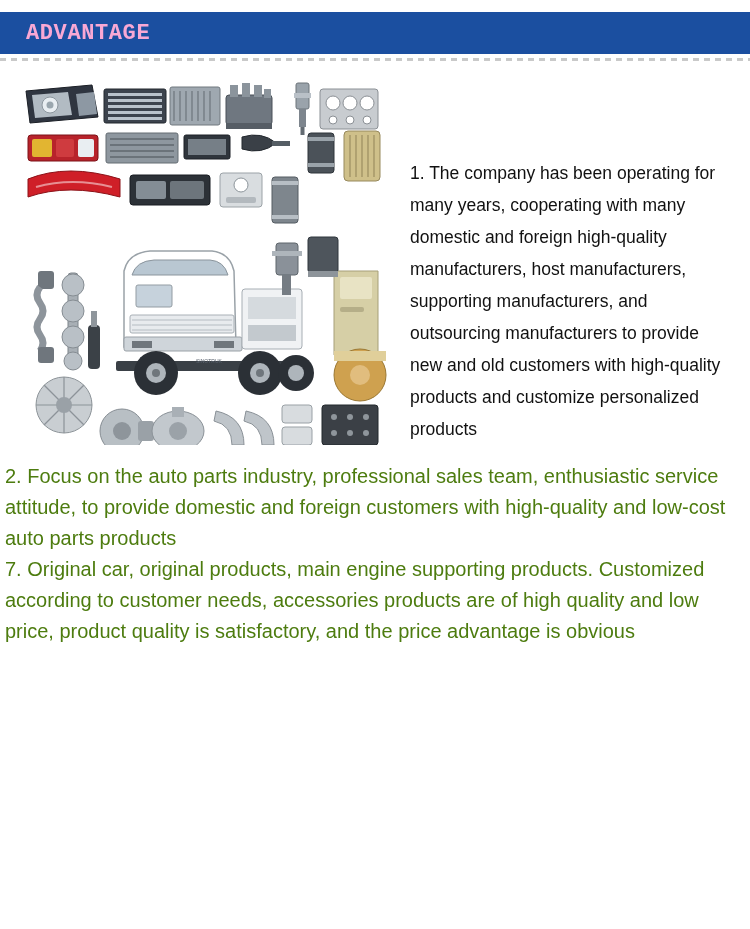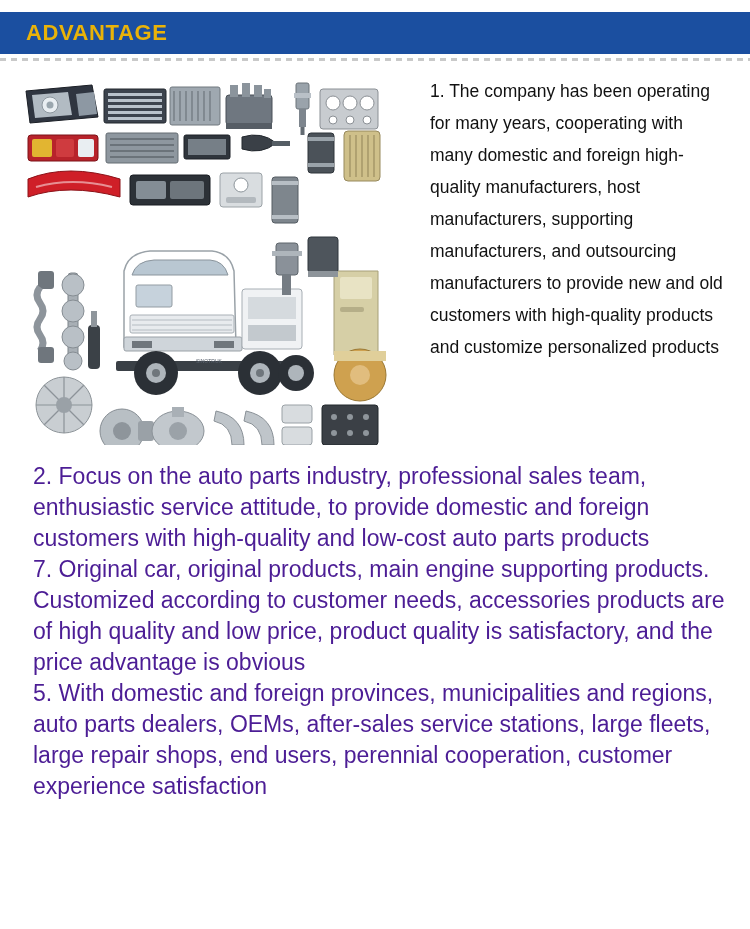--- a/index.html
+++ b/index.html
@@ -21,40 +21,40 @@
   
   .banner {
     margin: 12px 0 0 0;
     height: 42px;
     background: #1b4fa0;
     display: flex;
     align-items: center;
     padding-left: 26px;
   }
   .banner-title {
-    color: #eab308;
+    color: #f9a8d4;
     font-size: 22px;
     font-weight: bold;
     letter-spacing: 0.6px;
+    font-family: Liberation Mono, monospace;
   }
   .banner-underline {
     height: 3px;
     width: 100%;
     margin-top: 4px;
     background: repeating-linear-gradient(to right,
                 #c9c9c9 0px, #c9c9c9 6px,
                 #ffffff 6px, #ffffff 11px);
   }
 
   
   .top-row {
     display: flex;
-    align-items: flex-start;
+    align-items: flex-end;
     padding: 14px 22px 0 20px;
-    gap: 20px;
   }
   .collage {
     width: 368px;
     height: 370px;
     flex: 0 0 368px;
     position: relative;
     background: #ffffff;
     overflow: hidden;
   }
   .collage svg { display: block; }
@@ -62,24 +62,24 @@
   .intro {
     flex: 1 1 auto;
     padding-left: 22px;
     font-size: 17.5px;
     line-height: 32px;
     color: #111;
   }
 
   
   .body-copy {
-    padding: 16px 24px 0 33px;
-    font-size: 23px;
+    padding: 16px 24px 0 5px;
+    font-size: 20px;
     line-height: 31px;
-    color: #4c1d95;
+    color: #4d7c0f;
   }
   .body-copy p { margin: 0 0 0 0; }
 </style>
 </head>
 <body>
 
 <div class="page">
 
   <div class="banner">
     <span class="banner-title">ADVANTAGE</span>
@@ -337,16 +337,15 @@
 
       <svg width="368" height="0" viewBox="0 0 368 0"></svg>
     </div>
 
     <div class="intro">1. The company has been operating for many years, cooperating with many domestic and foreign high-quality manufacturers, host manufacturers, supporting manufacturers, and outsourcing manufacturers to provide new and old customers with high-quality products and customize personalized products</div>
   </div>
 
   <div class="body-copy">
     <p>2. Focus on the auto parts industry, professional sales team, enthusiastic service attitude, to provide domestic and foreign customers with high-quality and low-cost auto parts products</p>
     <p>7. Original car, original products, main engine supporting products. Customized according to customer needs, accessories products are of high quality and low price, product quality is satisfactory, and the price advantage is obvious</p>
-    <p>5. With domestic and foreign provinces, municipalities and regions, auto parts dealers, OEMs, after-sales service stations, large fleets, large repair shops, end users, perennial cooperation, customer experience satisfaction</p>
   </div>
 
 </div>
 
 </body></html>

